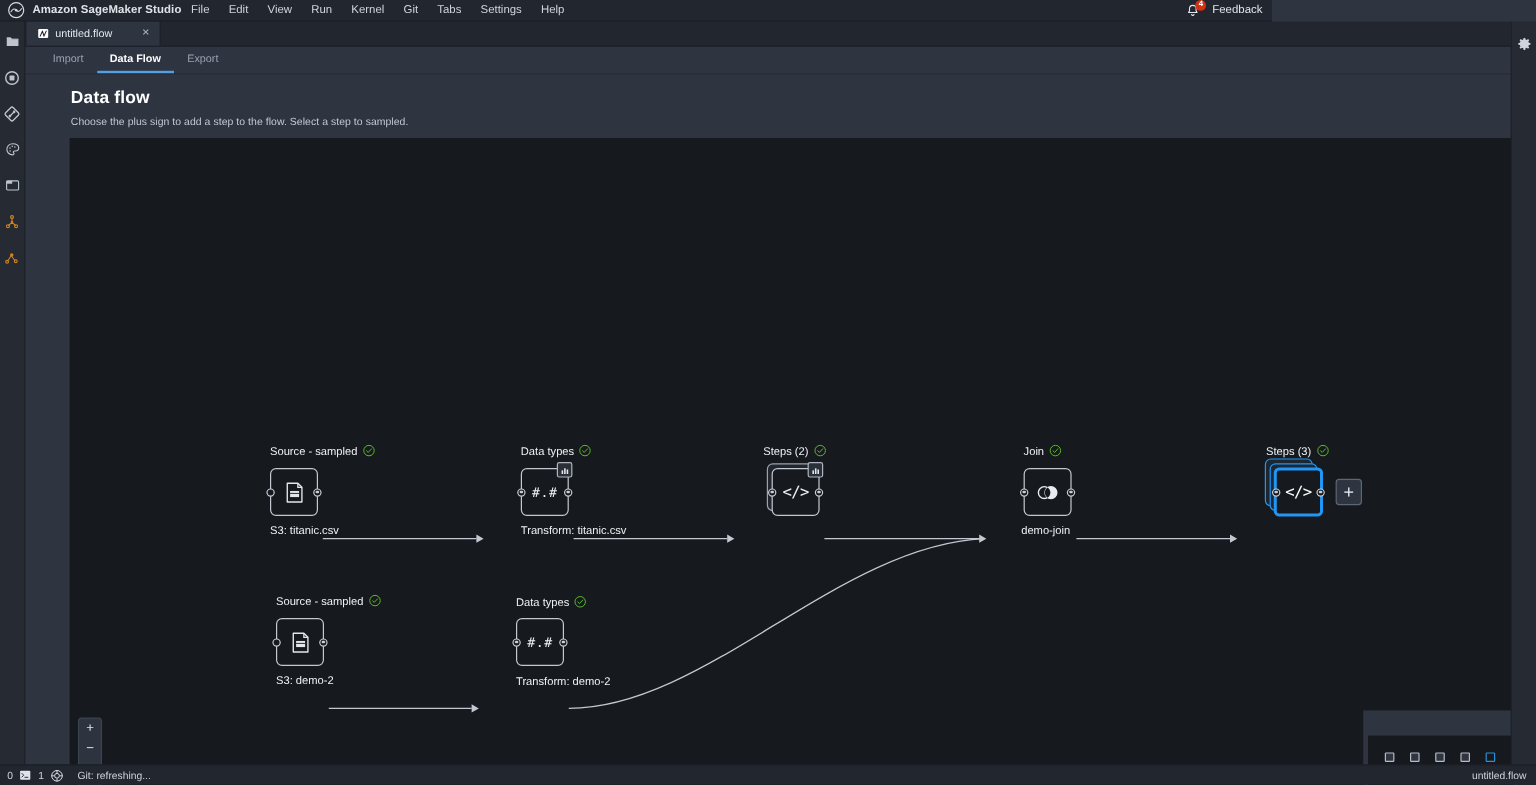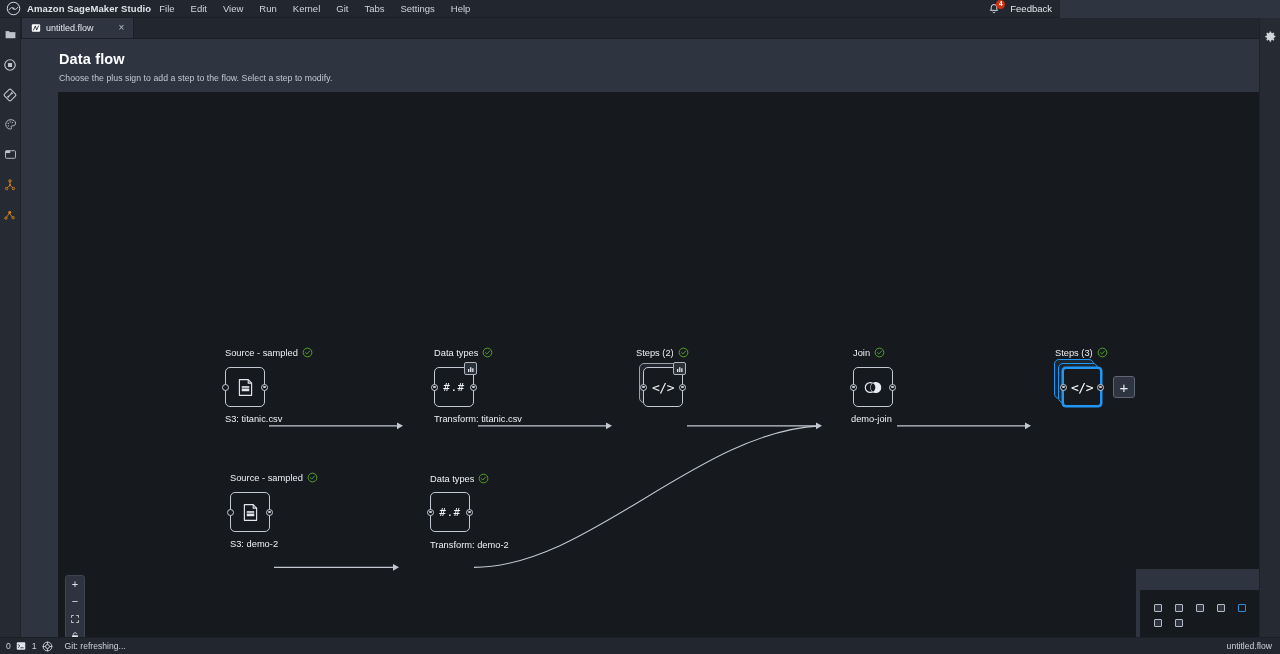--- a/index.html
+++ b/index.html
@@ -409,24 +409,29 @@
           <svg width="10" height="10" viewBox="0 0 24 24">
             <rect x="2" y="3" width="20" height="18" rx="2.5" fill="#ffffff"></rect>
             <path d="M6 17 L10.5 7 L13.5 17 L18 7" fill="none" stroke="#1b2028" stroke-width="2.1" stroke-linecap="round" stroke-linejoin="round"></path>
           </svg>
         </div>
         <span class="tab-label">untitled.flow</span>
         <span class="tab-close">×</span>
       </div>
     </div>
 
+    <div class="subtabs">
+      <div class="subtab">Import</div>
+      <div class="subtab active">Data Flow</div>
+      <div class="subtab">Export</div>
+    </div>
 
     <div class="flow-header">
       <div class="flow-title">Data flow</div>
-      <div class="flow-sub">Choose the plus sign to add a step to the flow. Select a step to modify.</div>
+      <div class="flow-sub">Choose the plus sign to add a step to the flow. Select a step to sampled.</div>
     </div>
 
     <div class="canvas-wrap">
 
       <svg class="canvas-svg" viewBox="0 0 1208 501" preserveAspectRatio="none">
         <g stroke="#c3c9d2" stroke-width="1" fill="none">
           <path d="M211,295 L339,295"></path>
           <path d="M420,295 L548,295"></path>
           <path d="M629,295 L758,295"></path>
           <path d="M839,295 L967,295"></path>

